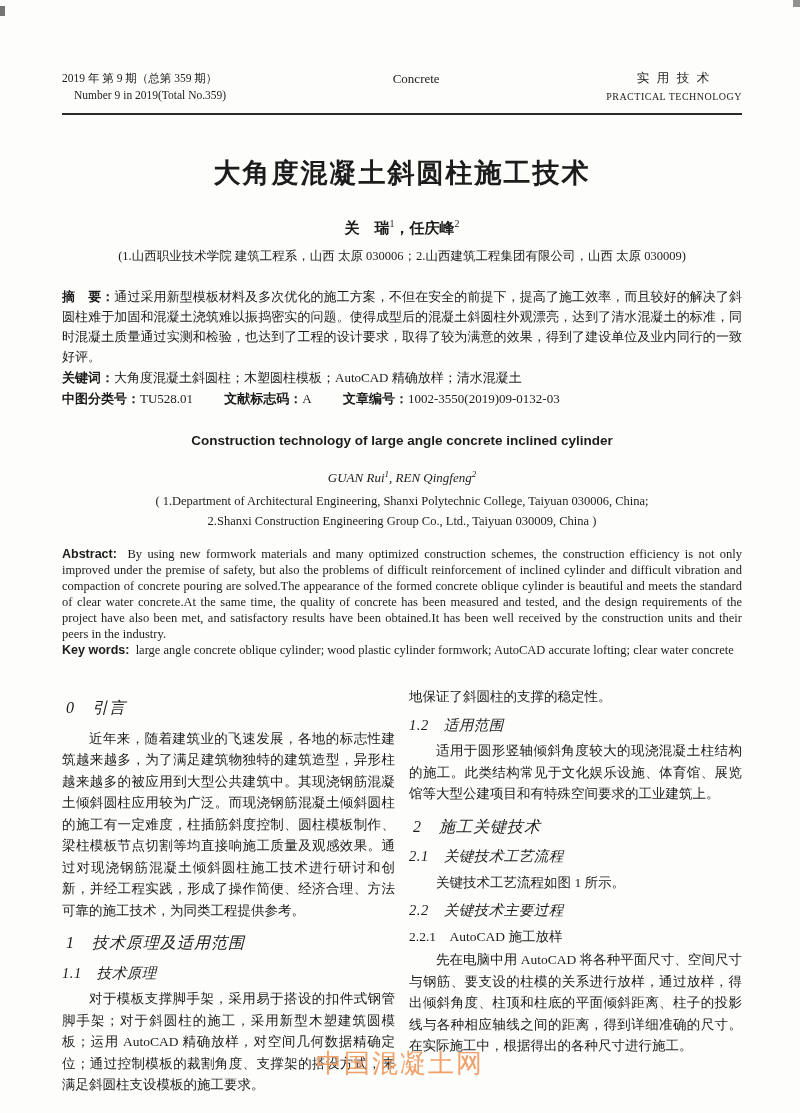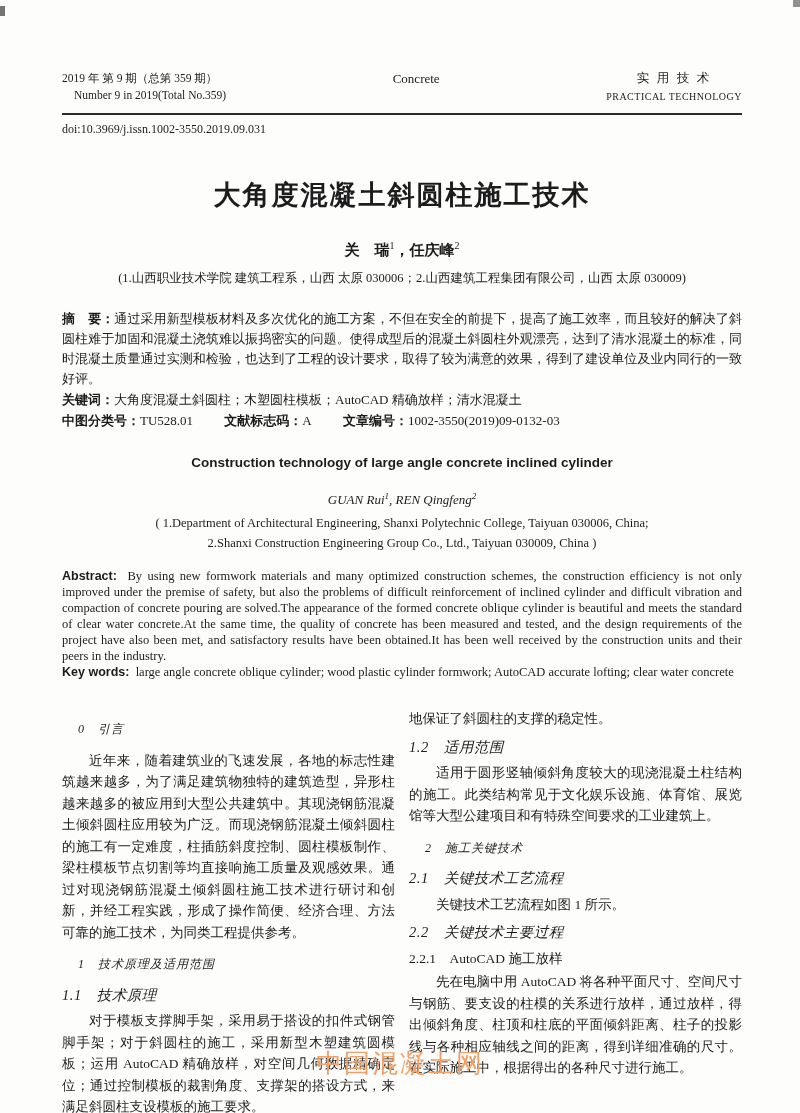--- a/index.html
+++ b/index.html
@@ -51,21 +51,21 @@
   .affil-en{text-align:center;font-size:12.5px;line-height:20px;margin-top:5px;}
   .abs-en{margin-top:15px;font-size:12.5px;line-height:16px;text-align:justify;}
   .abs-en p{margin:0;}
   .kw-en{margin-top:1px;}
 
   
   .body-cols{display:flex;gap:14px;margin-top:28px;}
   .col{width:333px;font-size:13.5px;line-height:21.5px;text-align:justify;}
   .bp{margin:0;text-indent:2em;}
   .bp.noindent{text-indent:0;}
-  .bh1{font-size:12px;font-weight:500;font-style:italic;margin:11px 16px 9px;letter-spacing:1px;}
+  .bh1{font-size:16px;font-weight:500;font-style:italic;margin:11px 4px 9px;letter-spacing:1px;}
   .bh2{font-size:14.5px;font-style:italic;margin:7px 0 4px;letter-spacing:0.5px;}
   .bh3{font-size:13.5px;font-style:normal;font-weight:normal;margin:4px 0 2px;}
 
   
   .watermark{
     position:absolute;left:0;right:0;top:1046px;text-align:center;
     font-size:26px;color:#f0a169;letter-spacing:2px;
     font-family:"Liberation Sans","DejaVu Sans",sans-serif;
   }
 
@@ -90,21 +90,20 @@
       <div class="jh-center">
         <div class="en">Concrete</div>
       </div>
       <div class="jh-right">
         <div class="cn">实 用 技 术</div>
         <div class="en">PRACTICAL  TECHNOLOGY</div>
       </div>
     </div>
     <div class="header-rule"></div>
 
-    <div class="doi">doi:10.3969/j.issn.1002-3550.2019.09.031</div>
 
     <h1 class="title-cn">大角度混凝土斜圆柱施工技术</h1>
 
     <div class="authors-cn">
       <span>关　瑞</span><sup>1</sup><span>，</span><span>任庆峰</span><sup>2</sup>
     </div>
     <div class="affil-cn">(1.山西职业技术学院 建筑工程系，山西 太原 030006；2.山西建筑工程集团有限公司，山西 太原 030009)</div>
 
     <div class="abs-block">
       <p><span class="lbl">摘　要：</span><span>通过采用新型模板材料及多次优化的施工方案，不但在安全的前提下，提高了施工效率，而且较好的解决了斜圆柱难于加固和混凝土浇筑难以振捣密实的问题。使得成型后的混凝土斜圆柱外观漂亮，达到了清水混凝土的标准，同时混凝土质量通过实测和检验，也达到了工程的设计要求，取得了较为满意的效果，得到了建设单位及业内同行的一致好评。</span></p>

